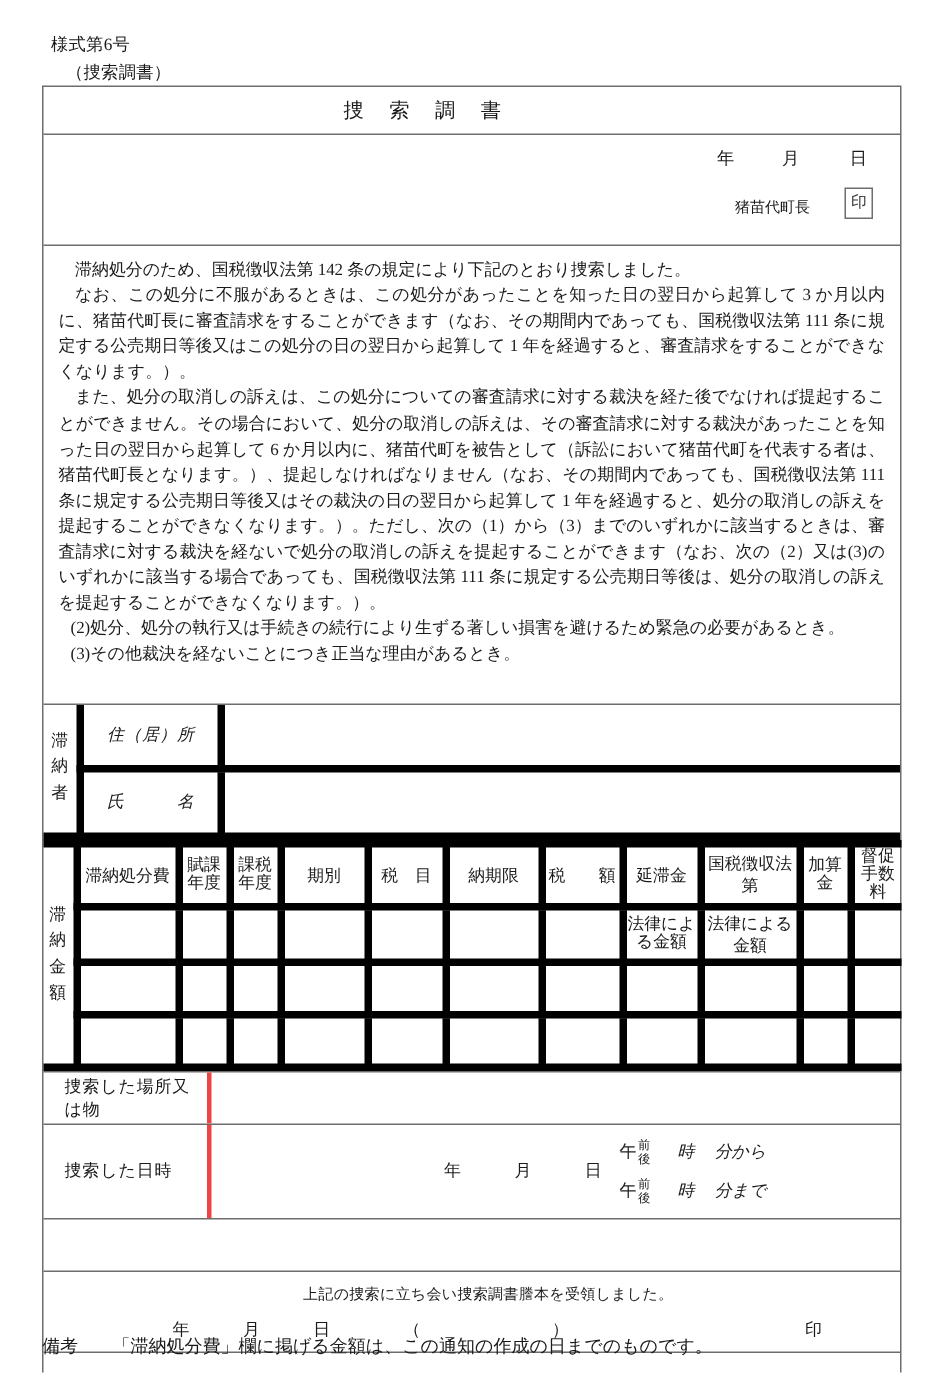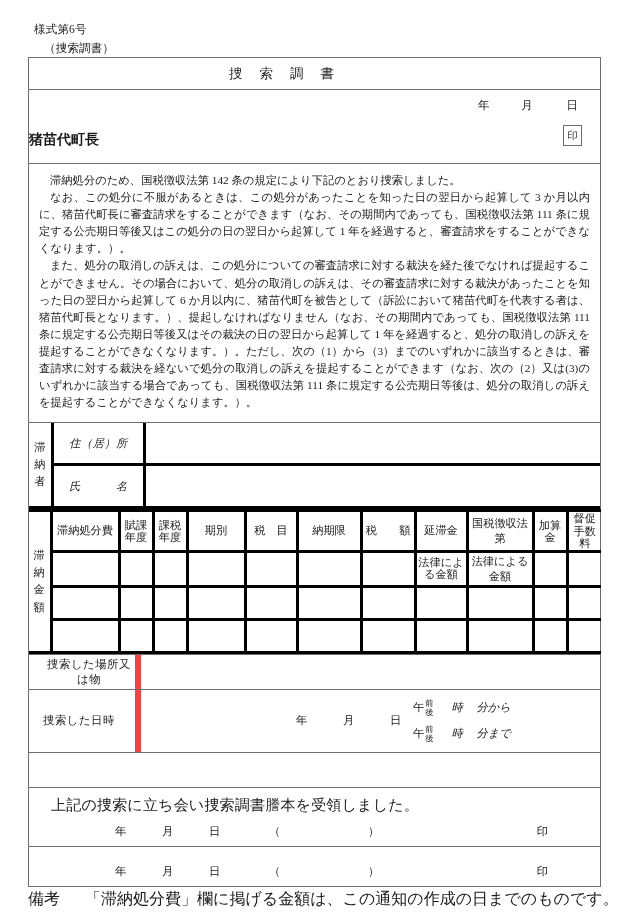--- a/index.html
+++ b/index.html
@@ -85,63 +85,62 @@
     white-space: nowrap;
   }
   .date-line span { display: inline-block; }
   .gap-s { width: 26px; }
   .gap-m { width: 28px; }
 
   .mayor-line {
     position: absolute;
     left: 0; right: 0;
     top: 41px;
-    text-align: left;
-    font-size: 14px;
+    text-align: right;
+    font-size: 10px;
     padding-right: 60px;
     box-sizing: border-box;
-    font-weight: bold;
   }
   .seal-box {
     position: absolute;
     right: 18px;
     top: 35px;
     width: 17px;
     height: 19px;
     border: 1px solid #6d6d6d;
     font-size: 10.5px;
     line-height: 19px;
     text-align: center;
     color: #333;
   }
 
   
   .body-band {
-    padding: 8px 10px 11px 10px;
+    padding: 8px 10px 23px 10px;
     position: relative;
   }
   .p {
     font-size: 11.3px;
     line-height: 17.1px;
     text-align: justify;
     text-justify: inter-ideograph;
     margin: 0;
     letter-spacing: 0px;
   }
   .p.ind { text-indent: 11px; }
   .p.item { text-indent: 8px; }
 
   
   .tbl {
     border-collapse: collapse;
     width: 100%;
     table-layout: fixed;
   }
   .tbl td, .tbl th {
-    border: 3px solid #000000;
+    border: 5px solid #000000;
     font-weight: normal;
     font-size: 11.2px;
     padding: 0;
     color: #1a1a1a;
   }
   .tbl .noleft { border-left: none; }
   .tbl .noright { border-right: none; }
   .tbl .notop { border-top: none; }
 
   .vlabel {
@@ -186,27 +185,26 @@
     border-top: 1px solid #6d6d6d;
   }
   .blk-row {
     display: flex;
     border-bottom: 1px solid #6d6d6d;
   }
   .blk-row:last-child { border-bottom: none; }
   .blk-label {
     width: 112px;
     box-sizing: border-box;
-    border-right: 6px solid #ef4444;
+    border-right: 3px solid #ef4444;
     display: flex;
     align-items: center;
     padding-left: 14px;
     font-size: 11.3px;
     letter-spacing: 0.6px;
-    text-align: center;
   }
   .blk-field { flex: 1; position: relative; }
 
   .dt-inner {
     position: relative;
     height: 62px;
   }
   .dt-ymd {
     position: absolute;
     left: 155px;
@@ -240,23 +238,24 @@
   .loc-inner { height: 34px; }
   .note-inner { height: 34px; }
 
   
   .receipt {
     border-top: 1px solid #6d6d6d;
     padding: 8px 0 7px 0;
     position: relative;
   }
   .receipt .txt {
-    font-size: 15px;
+    font-size: 10px;
     padding-left: 22px;
     letter-spacing: 0.2px;
+    text-align: center;
   }
   .receipt .sign {
     margin-top: 9px;
     font-size: 11.3px;
     position: relative;
     height: 15px;
   }
   .sign .ymd {
     position: absolute;
     left: 86px;
@@ -276,21 +275,21 @@
     position: absolute;
     right: 52px;
     top: 0;
   }
 
   
   .footer {
     position: absolute;
     left: 28px;
     top: 889px;
-    font-size: 16px;
+    font-size: 12px;
     white-space: nowrap;
   }
   .footer .fgap { display: inline-block; width: 17px; }
 </style>
 </head>
 <body>
 
 <div class="page">
 
   <div class="form-no">様式第6号</div>
@@ -311,20 +310,22 @@
         <span>日</span>
       </div>
       <div class="mayor-line">猪苗代町長</div>
       <div class="seal-box">印</div>
     </div>
 
     <div class="body-band row-line">
       <p class="p ind">滞納処分のため、国税徴収法第 142 条の規定により下記のとおり捜索しました。</p>
       <p class="p ind">なお、この処分に不服があるときは、この処分があったことを知った日の翌日から起算して 3 か月以内に、猪苗代町長に審査請求をすることができます（なお、その期間内であっても、国税徴収法第 111 条に規定する公売期日等後又はこの処分の日の翌日から起算して 1 年を経過すると、審査請求をすることができなくなります。）。</p>
       <p class="p ind">また、処分の取消しの訴えは、この処分についての審査請求に対する裁決を経た後でなければ提起することができません。その場合において、処分の取消しの訴えは、その審査請求に対する裁決があったことを知った日の翌日から起算して 6 か月以内に、猪苗代町を被告として（訴訟において猪苗代町を代表する者は、猪苗代町長となります。）、提起しなければなりません（なお、その期間内であっても、国税徴収法第 111 条に規定する公売期日等後又はその裁決の日の翌日から起算して 1 年を経過すると、処分の取消しの訴えを提起することができなくなります。）。ただし、次の（1）から（3）までのいずれかに該当するときは、審査請求に対する裁決を経ないで処分の取消しの訴えを提起することができます（なお、次の（2）又は(3)のいずれかに該当する場合であっても、国税徴収法第 111 条に規定する公売期日等後は、処分の取消しの訴えを提起することができなくなります。）。</p>
+      <p class="p item">(2)処分、処分の執行又は手続きの続行により生ずる著しい損害を避けるため緊急の必要があるとき。</p>
+      <p class="p item">(3)その他裁決を経ないことにつき正当な理由があるとき。</p>
     </div>
 
     <table class="tbl">
       <tbody>
           <tr>
         <td class="vlabel noleft notop" rowspan="2">
           <span>滞</span>
           <span>納</span>
           <span>者</span>
         </td>

